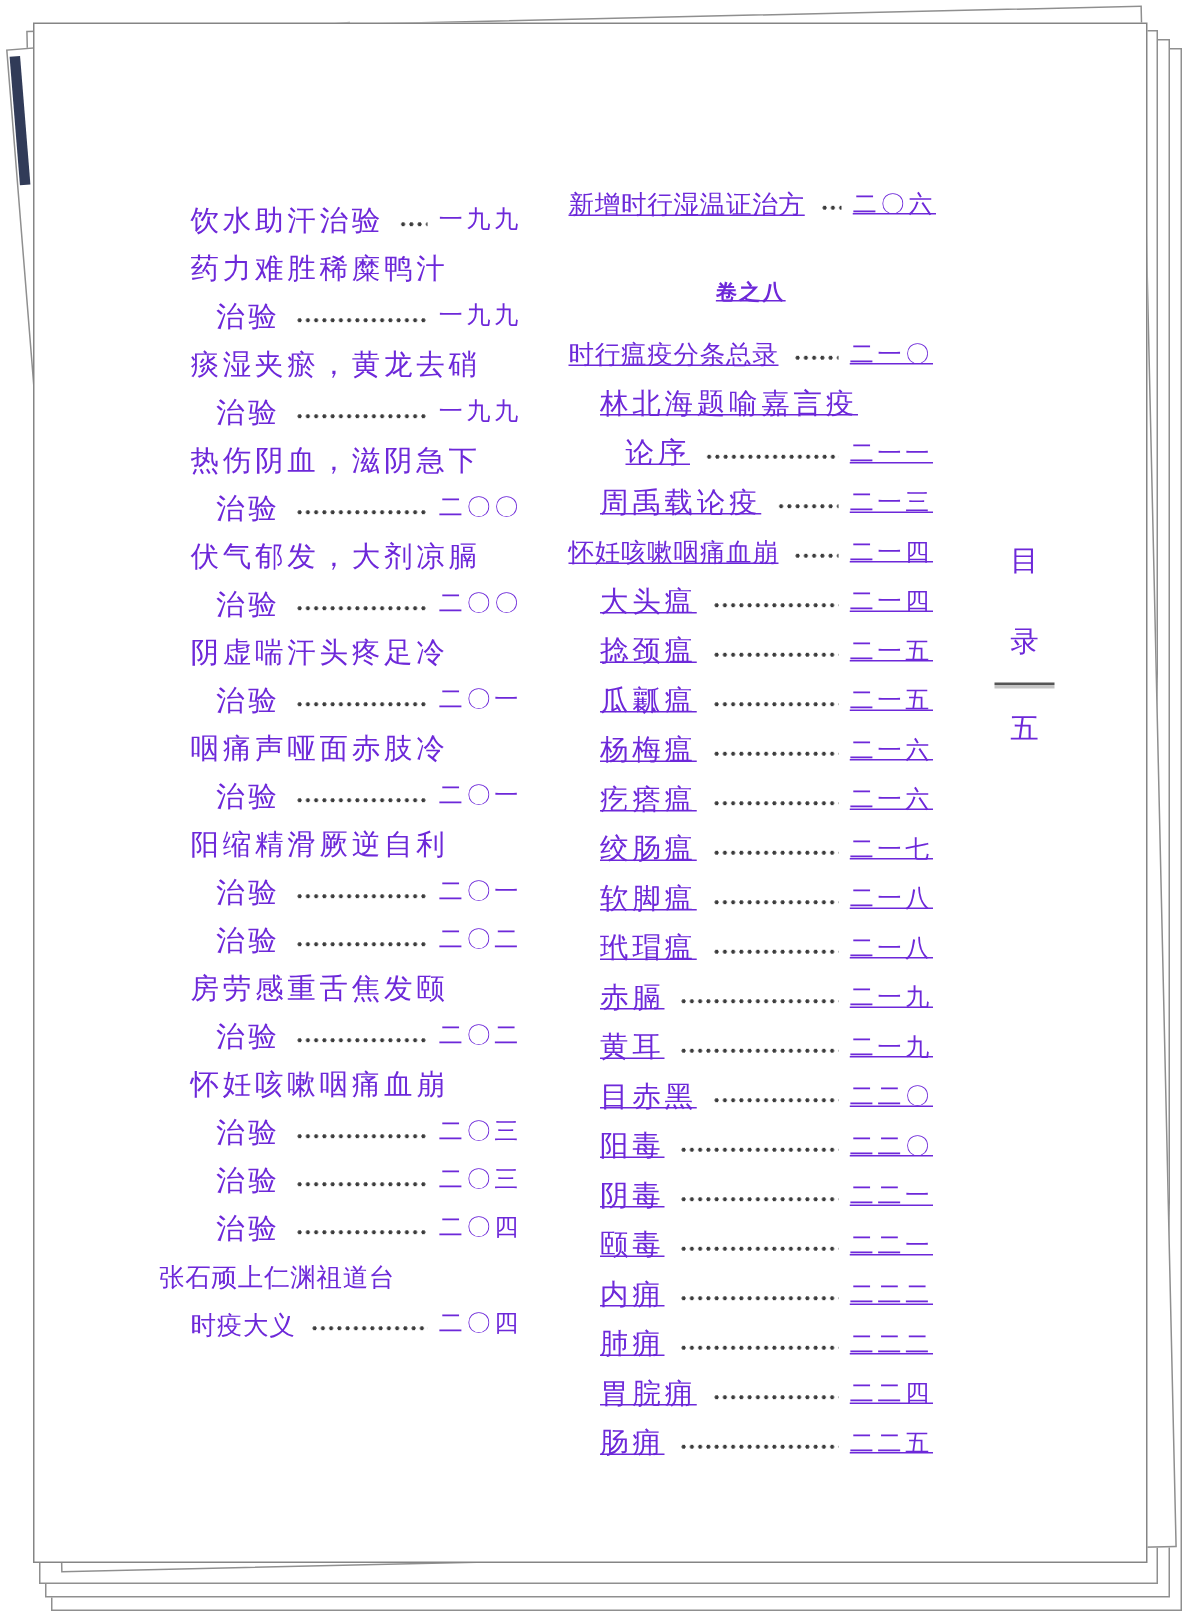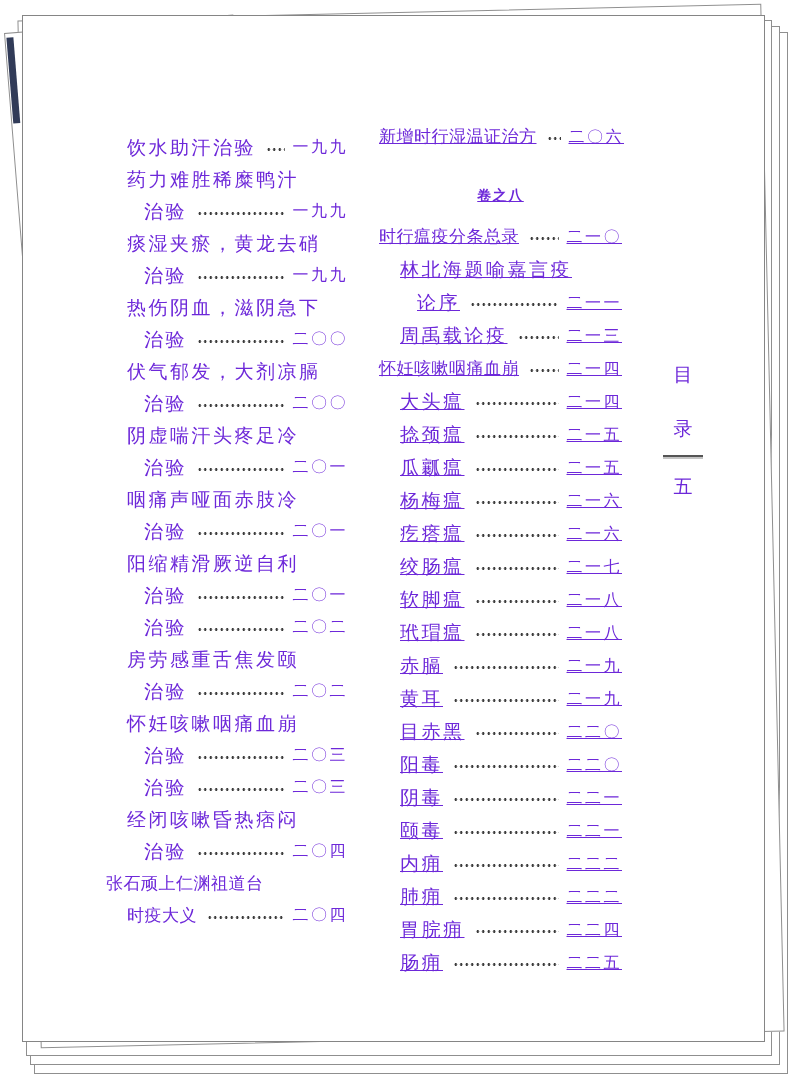--- a/index.html
+++ b/index.html
@@ -165,23 +165,20 @@
         <div class="toc-row kai lvl3">
           <span class="label">治验</span>
           <span class="leader"></span>
           <span class="pagenum">二〇三</span>
         </div>
         <div class="toc-row kai lvl3">
           <span class="label">治验</span>
           <span class="leader"></span>
           <span class="pagenum">二〇三</span>
         </div>
-        <div class="toc-row kai lvl2">
-          <span class="label">经闭咳嗽昏热痞闷</span>
-        </div>
         <div class="toc-row kai lvl3">
           <span class="label">治验</span>
           <span class="leader"></span>
           <span class="pagenum">二〇四</span>
         </div>
         <div class="toc-row song lvl1">
           <span class="label">张石顽上仁渊祖道台</span>
         </div>
         <div class="toc-row song lvl2">
           <span class="label">时疫大义</span>

